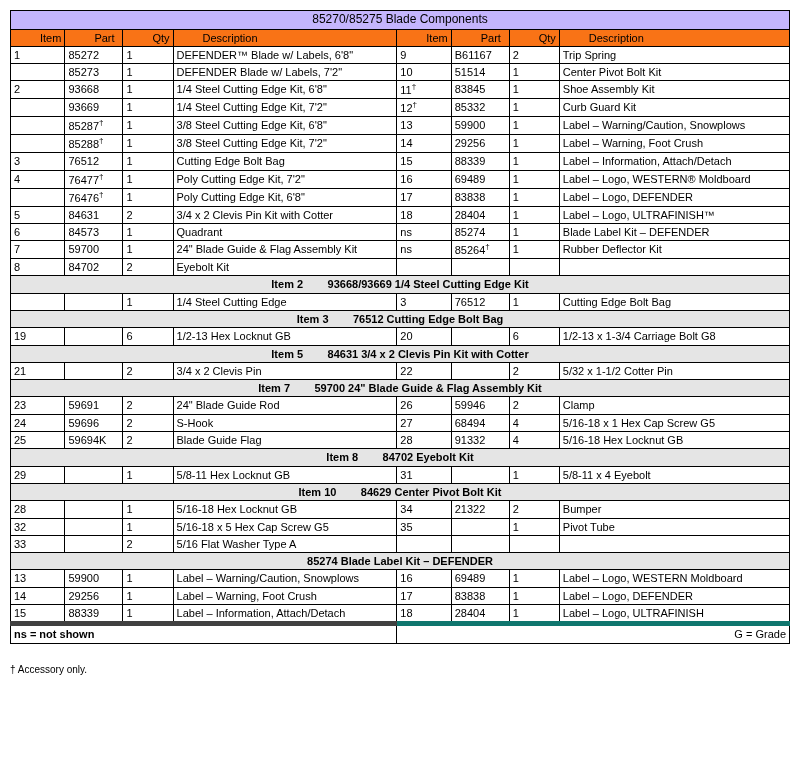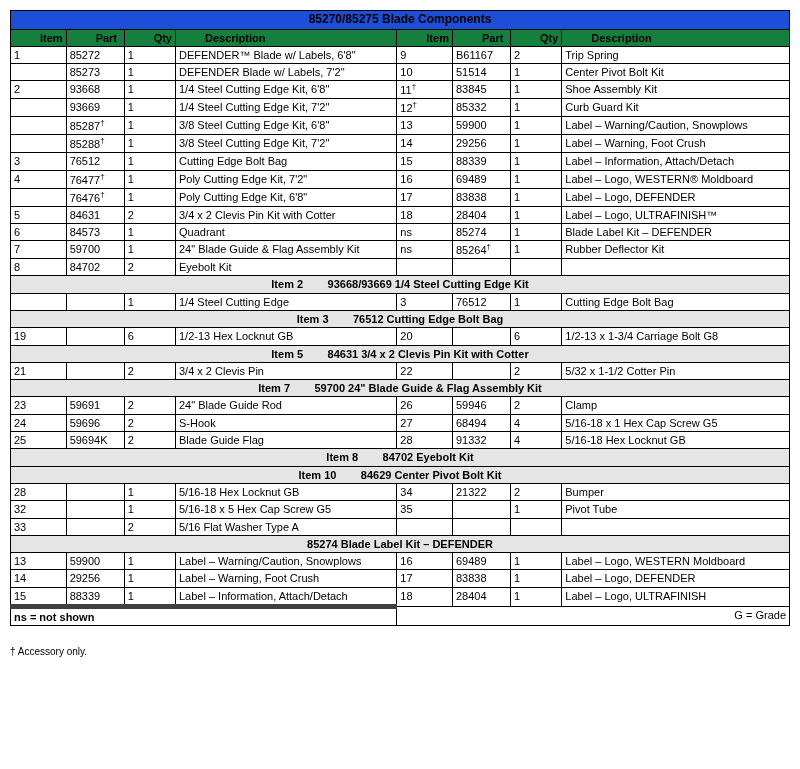--- a/index.html
+++ b/index.html
@@ -15,30 +15,30 @@
       border-collapse: collapse;
       border: 1px solid #000;
     }
     .main-table td, .main-table th {
       border: 1px solid #000;
       padding: 1px 3px;
       vertical-align: top;
       line-height: 1.3;
     }
     .main-table th {
-      font-weight: bold;
+      font-weight: normal;
       text-align: left;
-      background: #15803d;
+      background: #f97316;
       padding-left: 29px;
     }
     .title-row td {
       text-align: center;
-      font-weight: bold;
+      font-weight: normal;
       font-size: 12px;
-      background: #1d4ed8;
+      background: #c4b5fd;
     }
     .section-header td {
       text-align: center;
       font-weight: bold;
       background: #e5e5e5;
     }
     .col-item { width: 28px; }
     .col-part { width: 58px; }
     .col-qty { width: 28px; }
     .col-desc { width: auto; }
@@ -270,20 +270,30 @@
     <td>Blade Guide Flag</td>
     <td>28</td>
     <td>91332</td>
     <td>4</td>
     <td>5/16-18 Hex Locknut GB</td>
   </tr>
 
   <tr class="section-header">
     <td colspan="8"><strong>Item 8&nbsp;&nbsp;&nbsp;&nbsp;&nbsp;&nbsp;&nbsp;&nbsp;84702  Eyebolt Kit</strong></td>
   </tr>
+  <tr>
+    <td>29</td>
+    <td></td>
+    <td>1</td>
+    <td>5/8-11 Hex Locknut GB</td>
+    <td>31</td>
+    <td></td>
+    <td>1</td>
+    <td>5/8-11 x 4 Eyebolt</td>
+  </tr>
 
   <tr class="section-header">
     <td colspan="8"><strong>Item 10&nbsp;&nbsp;&nbsp;&nbsp;&nbsp;&nbsp;&nbsp;&nbsp;84629  Center Pivot Bolt Kit</strong></td>
   </tr>
   <tr>
     <td>28</td>
     <td></td>
     <td>1</td>
     <td>5/16-18 Hex Locknut GB</td>
     <td>34</td>
@@ -341,18 +351,18 @@
     <td>1</td>
     <td>Label – Information, Attach/Detach</td>
     <td>18</td>
     <td>28404</td>
     <td>1</td>
     <td>Label – Logo, ULTRAFINISH</td>
   </tr>
 
   <tr>
     <td colspan="4" style="border-top:5px solid #404040;font-weight:bold;">ns = not shown</td>
-    <td colspan="4" style="border-top:1px solid #0f766e; text-align:right;">G = Grade</td>
+    <td colspan="4" style="border-top:5px solid #0f766e; text-align:right;">G = Grade</td>
   </tr>
 </tbody>
   </table>
 
 <div class="footnote">† Accessory only.</div>
 
 </body></html>

